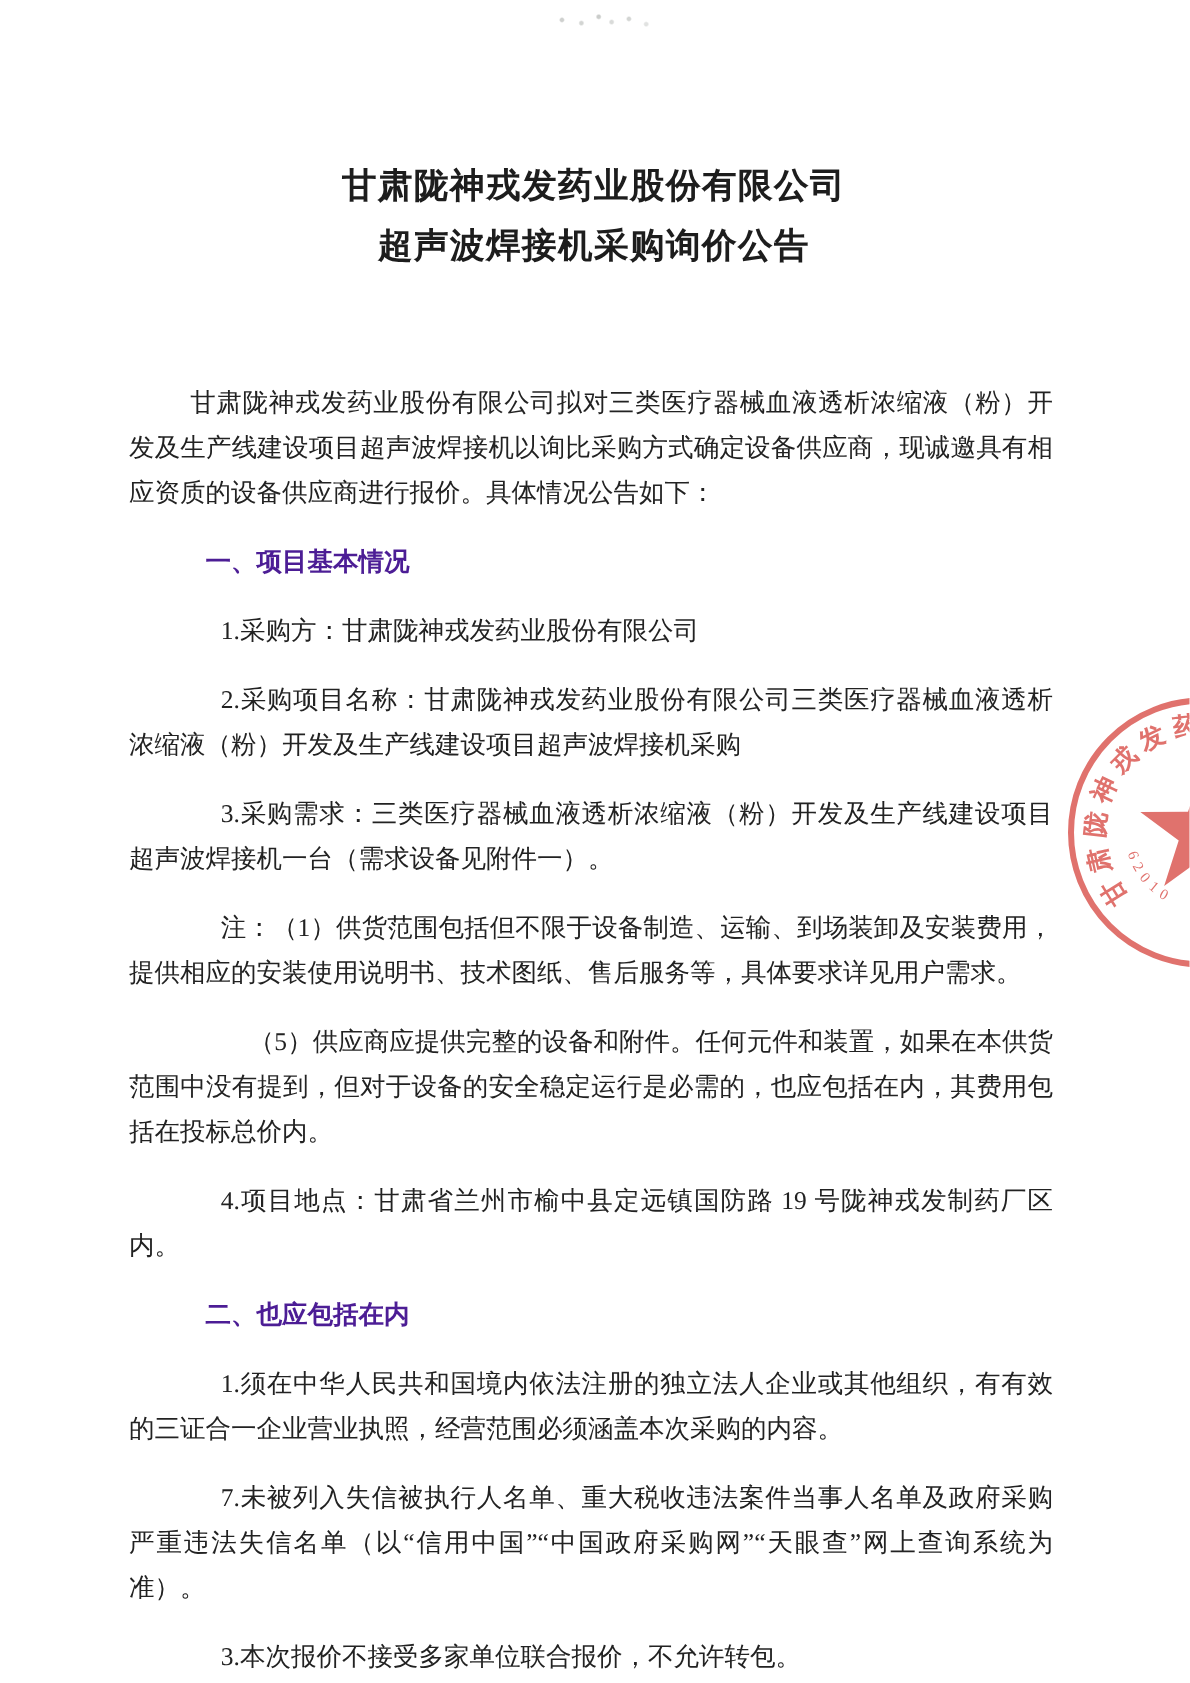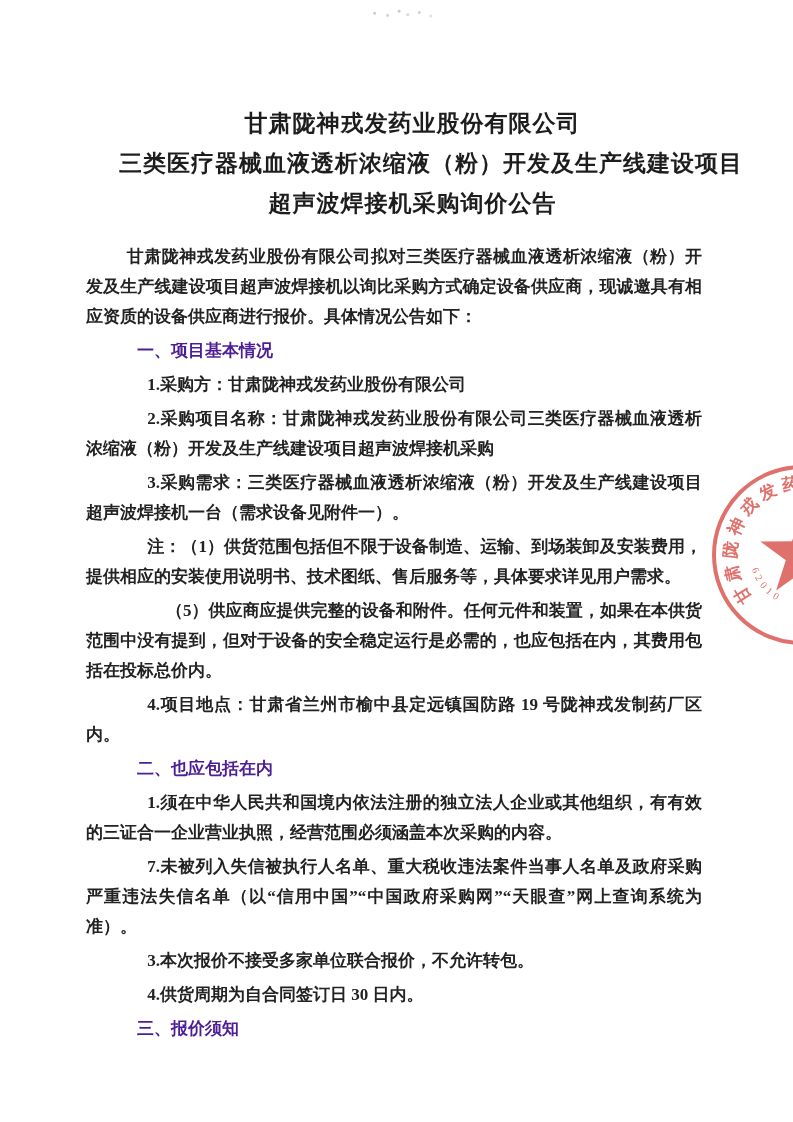--- a/index.html
+++ b/index.html
@@ -19,33 +19,31 @@
     left: 86px; top: 104px; width: 620px;
     text-align: center;
   }
   .title-line {
     font-size: 23px;
     font-weight: bold;
     line-height: 40px;
     color: #1d1d1d;
     letter-spacing: 1px;
     white-space: nowrap;
-    margin-left: 33px;
   }
   .doc-body {
     position: absolute;
     left: 86px; top: 238px; width: 616px;
     font-size: 17px;
     color: #222222;
     text-align: justify;
   }
   .doc-body p {
-    margin: 4px 0 4px 0;
+    margin: 16px 0 4px 0;
     line-height: 30px;
-    font-weight: bold;
   }
   .ind-first  { text-indent: 2.4em; }
   .ind-head   { text-indent: 3.0em; font-weight: bold; color: #4c1d95; }
   .ind-item   { text-indent: 3.6em; }
   .ind-note2  { text-indent: 4.7em; }
   
   .artifact {
     position: absolute;
     left: 366px; top: 7px; width: 72px; height: 14px;
     background:
@@ -69,21 +67,20 @@
 </style>
 </head>
 <body>
 
 <div class="page">
 
   <div class="artifact"></div>
 
   <div class="title-block">
     <div class="title-line">甘肃陇神戎发药业股份有限公司</div>
-    <div class="title-line">三类医疗器械血液透析浓缩液（粉）开发及生产线建设项目</div>
     <div class="title-line">超声波焊接机采购询价公告</div>
   </div>
 
   <div class="doc-body">
     <p class="ind-first">甘肃陇神戎发药业股份有限公司拟对三类医疗器械血液透析浓缩液（粉）开发及生产线建设项目超声波焊接机以询比采购方式确定设备供应商，现诚邀具有相应资质的设备供应商进行报价。具体情况公告如下：</p>
     <p class="ind-head">一、项目基本情况</p>
     <p class="ind-item">1.采购方：甘肃陇神戎发药业股份有限公司</p>
     <p class="ind-item">2.采购项目名称：甘肃陇神戎发药业股份有限公司三类医疗器械血液透析浓缩液（粉）开发及生产线建设项目超声波焊接机采购</p>
     <p class="ind-item">3.采购需求：三类医疗器械血液透析浓缩液（粉）开发及生产线建设项目超声波焊接机一台（需求设备见附件一）。</p>
     <p class="ind-item">注：（1）供货范围包括但不限于设备制造、运输、到场装卸及安装费用，提供相应的安装使用说明书、技术图纸、售后服务等，具体要求详见用户需求。</p>

